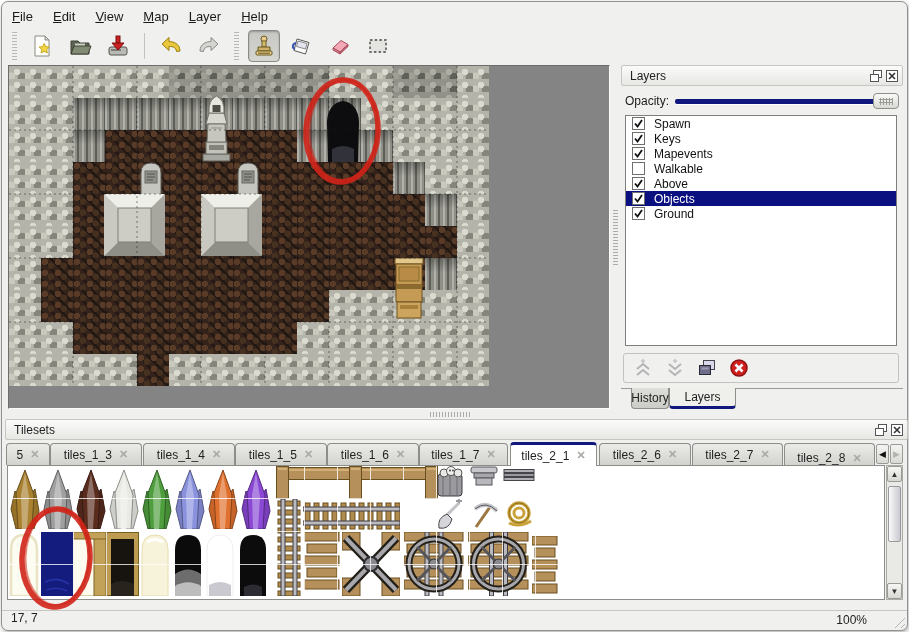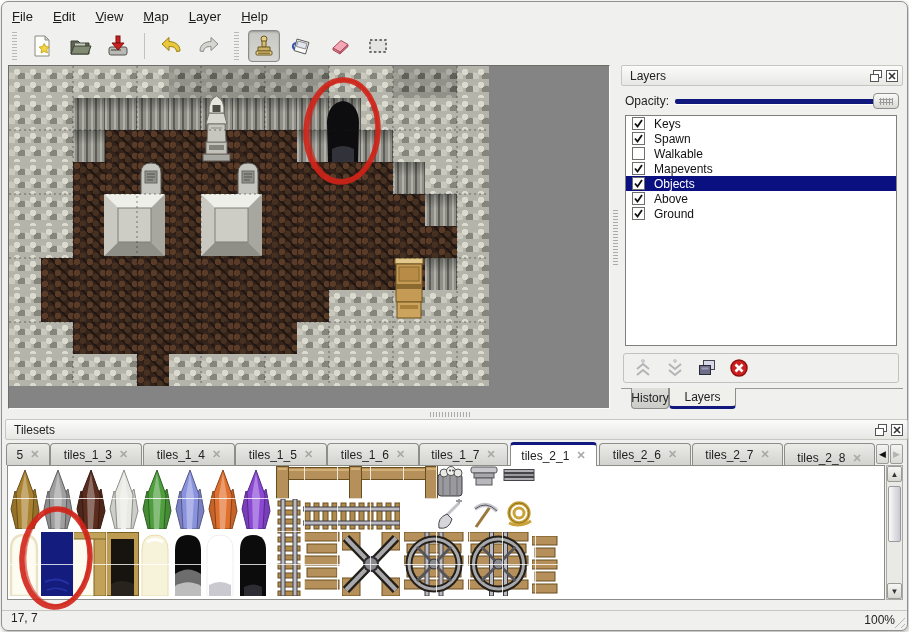--- a/index.html
+++ b/index.html
@@ -98,21 +98,21 @@
     background-size:33px 33px;background-position:-1px -1px;}
   
   .sb-v{position:absolute;width:17px;background:#e9e9e6;border:1px solid #aaaaa6;box-sizing:border-box;}
   .sb-btn{position:absolute;left:0;width:15px;height:16px;background:linear-gradient(#f6f6f4,#d7d7d3);border:1px solid #9a9a96;
     border-radius:2px;box-sizing:border-box;display:flex;align-items:center;justify-content:center;font-size:8px;color:#333;padding:0;}
   .sb-thumb{position:absolute;left:1px;width:13px;background:linear-gradient(90deg,#fafaf8,#c9c9d2);border:1px solid #9a9a9e;border-radius:2px;box-sizing:border-box;}
   
   #status-bar{position:absolute;left:0;bottom:0;width:100%;height:19px;border-top:1px solid #c6c6c2;
     font-size:12px;color:#222;}
   #status-coords{position:absolute;left:9px;top:0;}
-  #status-zoom{position:absolute;right:12px;top:2px;}
+  #status-zoom{position:absolute;right:40px;top:2px;}
   #resize-grip{position:absolute;right:2px;bottom:2px;width:13px;height:13px;
     background:repeating-linear-gradient(135deg,rgba(0,0,0,0) 0 3px,#b3b3af 3px 4px);
     clip-path:polygon(100% 0,100% 100%,0 100%);}
 </style>
 </head>
 <body>
 
 <div id="app-window">
 
   <div id="menu-bar">
@@ -460,57 +460,57 @@
         <div id="opacity-handle"></div>
       </div>
     </div>
     <div id="layer-list">
         <div class="layer-row">
           <div class="chk">
             <svg width="11" height="11" viewBox="0 0 11 11">
               <path d="M2,5.5 L4.5,8.5 L9,2" fill="none" stroke="#111" stroke-width="1.8"></path>
             </svg>
           </div>
-          <span>Keys</span>
+          <span>Spawn</span>
         </div>
         <div class="layer-row">
           <div class="chk">
             <svg width="11" height="11" viewBox="0 0 11 11">
               <path d="M2,5.5 L4.5,8.5 L9,2" fill="none" stroke="#111" stroke-width="1.8"></path>
             </svg>
           </div>
-          <span>Spawn</span>
-        </div>
-        <div class="layer-row">
-          <div class="chk"></div>
-          <span>Walkable</span>
+          <span>Keys</span>
         </div>
         <div class="layer-row">
           <div class="chk">
             <svg width="11" height="11" viewBox="0 0 11 11">
               <path d="M2,5.5 L4.5,8.5 L9,2" fill="none" stroke="#111" stroke-width="1.8"></path>
             </svg>
           </div>
           <span>Mapevents</span>
         </div>
+        <div class="layer-row">
+          <div class="chk"></div>
+          <span>Walkable</span>
+        </div>
+        <div class="layer-row">
+          <div class="chk">
+            <svg width="11" height="11" viewBox="0 0 11 11">
+              <path d="M2,5.5 L4.5,8.5 L9,2" fill="none" stroke="#111" stroke-width="1.8"></path>
+            </svg>
+          </div>
+          <span>Above</span>
+        </div>
         <div class="layer-row selected">
           <div class="chk">
             <svg width="11" height="11" viewBox="0 0 11 11">
               <path d="M2,5.5 L4.5,8.5 L9,2" fill="none" stroke="#111" stroke-width="1.8"></path>
             </svg>
           </div>
           <span>Objects</span>
-        </div>
-        <div class="layer-row">
-          <div class="chk">
-            <svg width="11" height="11" viewBox="0 0 11 11">
-              <path d="M2,5.5 L4.5,8.5 L9,2" fill="none" stroke="#111" stroke-width="1.8"></path>
-            </svg>
-          </div>
-          <span>Above</span>
         </div>
         <div class="layer-row">
           <div class="chk">
             <svg width="11" height="11" viewBox="0 0 11 11">
               <path d="M2,5.5 L4.5,8.5 L9,2" fill="none" stroke="#111" stroke-width="1.8"></path>
             </svg>
           </div>
           <span>Ground</span>
         </div>
       </div>

